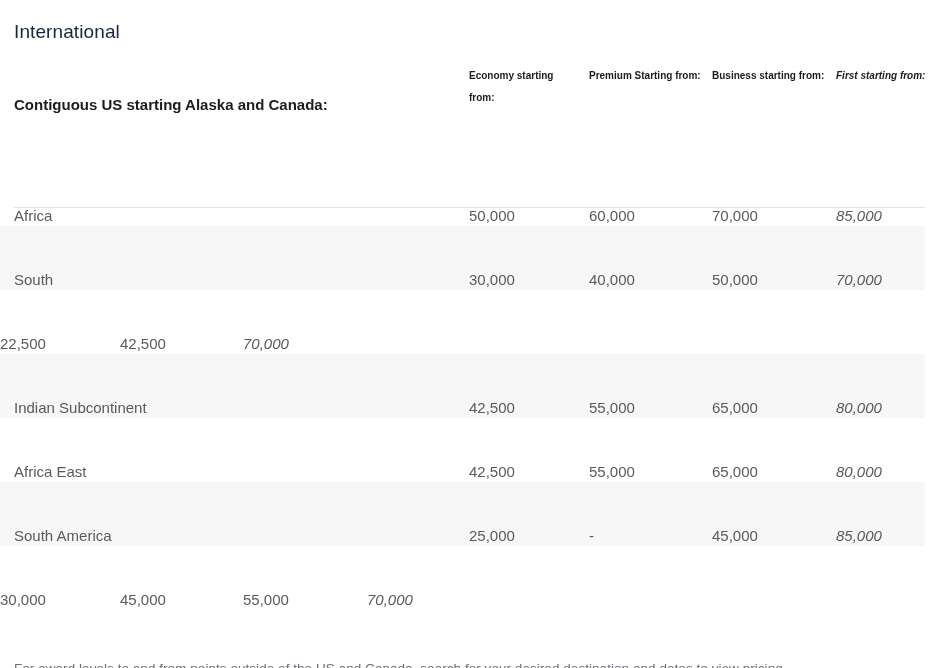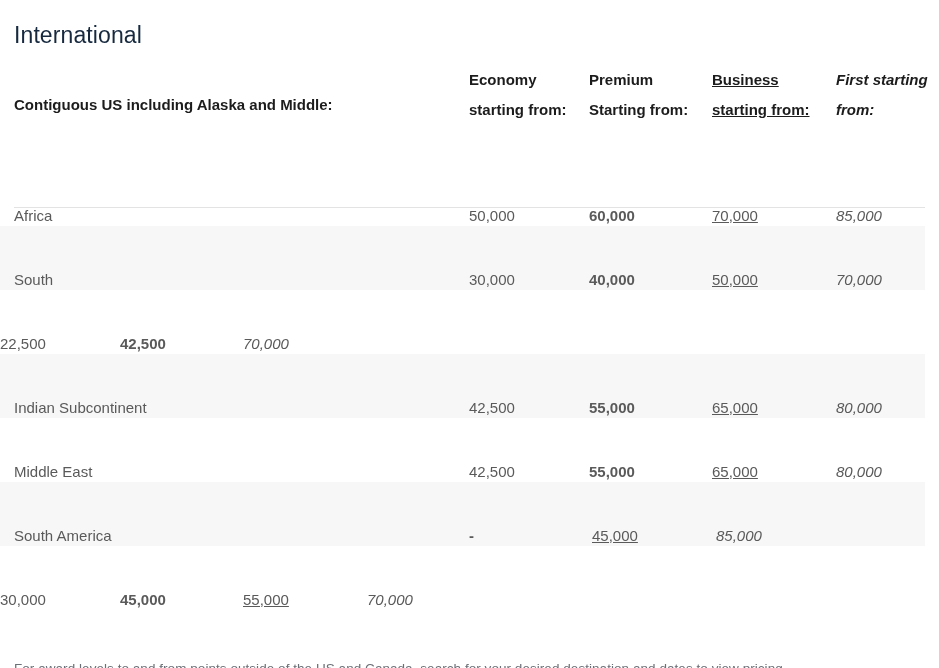--- a/index.html
+++ b/index.html
@@ -20,21 +20,21 @@
     position: relative;
     width: 939px;
     height: 668px;
   }
 
   
   .section-title {
     position: absolute;
     left: 14px;
     top: 2px;
-    font-size: 23px;
+    font-size: 19px;
     line-height: 28px;
     font-weight: 400;
     color: #16293f;
     letter-spacing: 0.1px;
   }
 
   
   .award-table {
     position: absolute;
     left: 0;
@@ -64,29 +64,29 @@
     line-height: 21px;
     color: #5a5a5a;
     font-weight: 400;
     padding-right: 10px;
   }
 
   
   .col-region { width: 469px; padding-left: 14px; }
   .col-rate   { width: 120px; }
   .col-rate.c1 { width: 120px; }
-  .col-rate.c2 { width: 123px; font-weight: bold; }
-  .col-rate.c3 { width: 124px; text-decoration: underline; }
+  .col-rate.c2 { width: 123px; }
+  .col-rate.c3 { width: 124px; }
   .col-rate.c4 { width: 103px; font-style: italic; }
 
   .header-row .cell {
     color: #1c1c1c;
     font-weight: 700;
-    font-size: 15px;
-    line-height: 30px;
+    font-size: 10px;
+    line-height: 22px;
   }
   .header-row .col-region {
     font-size: 15px;
     line-height: 21px;
   }
   .header-row .col-rate {
     align-self: flex-start;
     margin-top: 19px;
     white-space: pre-line;
   }
@@ -135,21 +135,21 @@
 </head>
 <body>
 
 <div class="page">
 
   <h2 class="section-title">International</h2>
 
   <div class="award-table">
 
     <div class="table-row header-row">
-      <div class="cell col-region">Contiguous US including Alaska and Middle:</div>
+      <div class="cell col-region">Contiguous US starting Alaska and Canada:</div>
       <div class="cell col-rate c1">Economy starting from:</div>
       <div class="cell col-rate c2">Premium Starting from:</div>
       <div class="cell col-rate c3">Business starting from:</div>
       <div class="cell col-rate c4">First starting from:</div>
     </div>
 
     <div class="header-divider"></div>
 
     <div id="table-body">
         <div class="table-row">
@@ -183,31 +183,32 @@
           <div class="row-content">
             <div class="cell col-region">Indian Subcontinent</div>
             <div class="cell col-rate c1">42,500</div>
             <div class="cell col-rate c2">55,000</div>
             <div class="cell col-rate c3">65,000</div>
             <div class="cell col-rate c4">80,000</div>
           </div>
         </div>
         <div class="table-row">
           <div class="row-content">
-            <div class="cell col-region">Middle East</div>
+            <div class="cell col-region">Africa East</div>
             <div class="cell col-rate c1">42,500</div>
             <div class="cell col-rate c2">55,000</div>
             <div class="cell col-rate c3">65,000</div>
             <div class="cell col-rate c4">80,000</div>
           </div>
         </div>
         <div class="table-row">
           <div class="stripe"></div>
           <div class="row-content">
             <div class="cell col-region">South America</div>
+            <div class="cell col-rate c1">25,000</div>
             <div class="cell col-rate c2">-</div>
             <div class="cell col-rate c3">45,000</div>
             <div class="cell col-rate c4">85,000</div>
           </div>
         </div>
         <div class="table-row">
           <div class="row-content">
             <div class="cell col-rate c1">30,000</div>
             <div class="cell col-rate c2">45,000</div>
             <div class="cell col-rate c3">55,000</div>

